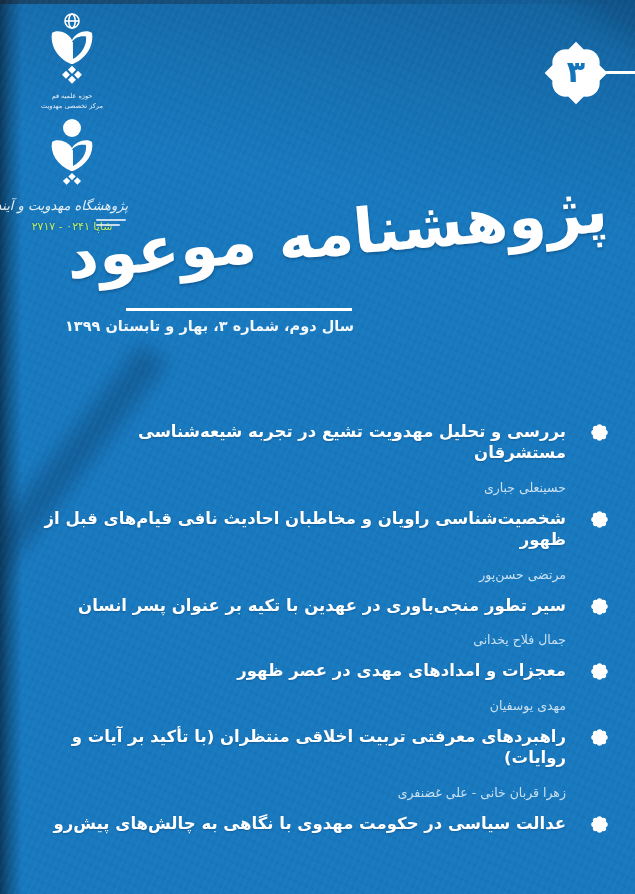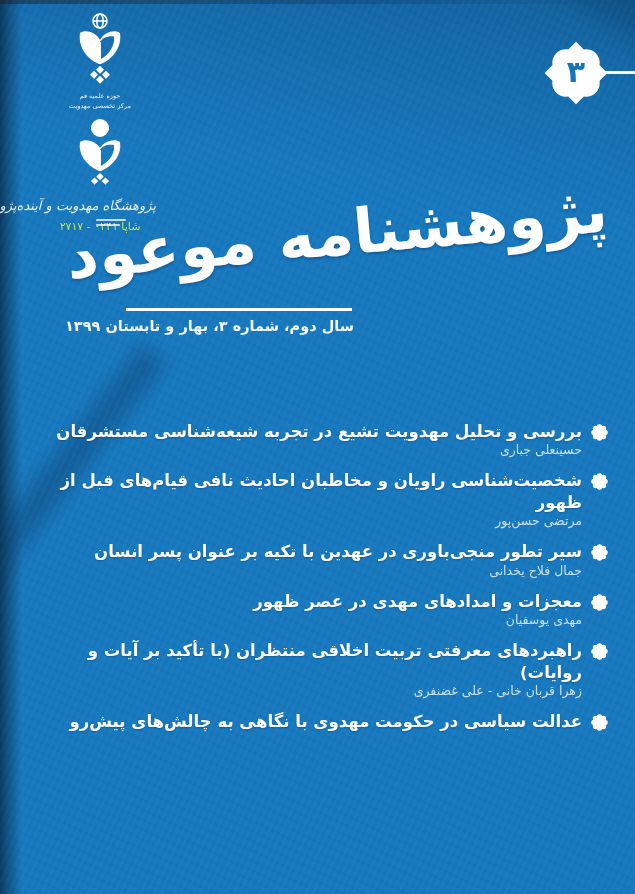--- a/index.html
+++ b/index.html
@@ -49,21 +49,21 @@
   }
   .top-edge{
     position:absolute;left:0;top:0;width:635px;height:4px;
     background:linear-gradient(90deg, rgba(30,20,20,0.45), rgba(10,40,70,0.25) 60%, rgba(0,0,0,0));
     pointer-events:none;
   }
 
   
   .logo-col{
     position:absolute;left:16px;top:12px;width:112px;
-    text-align:center;color:#fff;margin-left:28px;
+    text-align:center;color:#fff;
   }
   .logo-block{margin-bottom:6px;}
   .logo-caption{
     font-size:6.5px;line-height:1.5;color:rgba(255,255,255,0.92);
     direction:rtl;white-space:nowrap;
   }
   .logo-caption-script{
     font-size:13px;font-style:italic;color:rgba(255,255,255,0.88);
     direction:rtl;white-space:nowrap;margin-top:2px;
   }
@@ -111,31 +111,31 @@
   .subtitle{font-size:24px;font-weight:bold;letter-spacing:0;}
   .subtitle-rule{height:2.5px;background:#fff;margin:7px 2px 0 2px;}
   .issue-line{margin-top:7px;font-size:14.5px;font-weight:bold;color:#f2f8fd;white-space:nowrap;}
 
   
   .articles{
     position:absolute;top:421px;right:26px;width:565px;
     direction:rtl;
   }
   .article-row{
-    display:flex;align-items:flex-start;gap:8px;
+    display:flex;align-items:flex-start;gap:24px;
     margin-bottom:13px;
   }
   .bullet{flex:0 0 19px;margin-top:2px;}
   .article-texts{flex:1;}
   .article-title{
     font-size:16.5px;font-weight:bold;color:#fff;line-height:1.3;
     text-shadow:0 1px 2px rgba(0,40,80,0.3);
   }
   .article-author{
-    margin-top:0;font-size:12.5px;color:#c9e0f3;line-height:1.2;
+    margin-top:16px;font-size:12.5px;color:#c9e0f3;line-height:1.2;
   }
 </style>
 </head>
 <body>
 
 <div class="cover">
 
   <div class="top-shade"></div>
   <div class="streak-a"></div>
   <div class="streak-b"></div>

